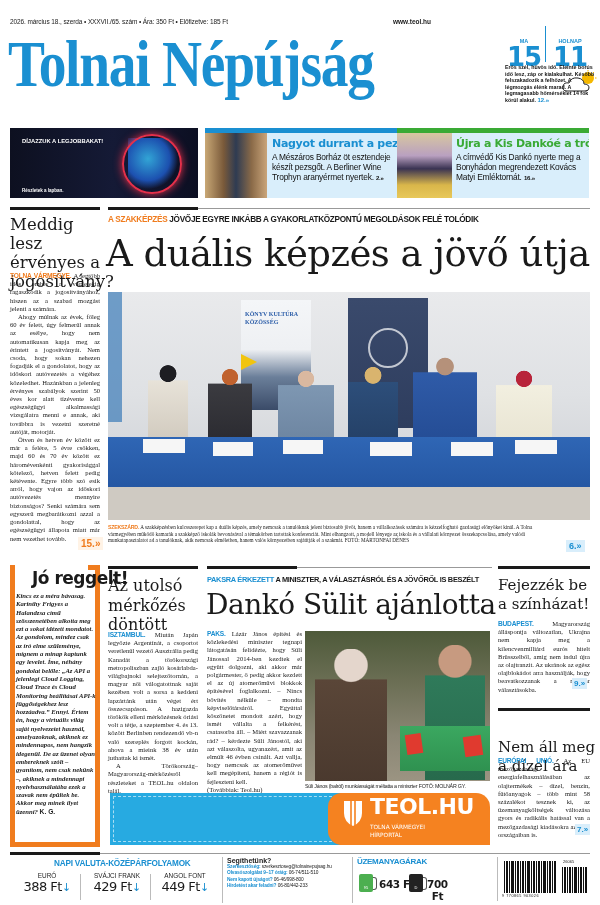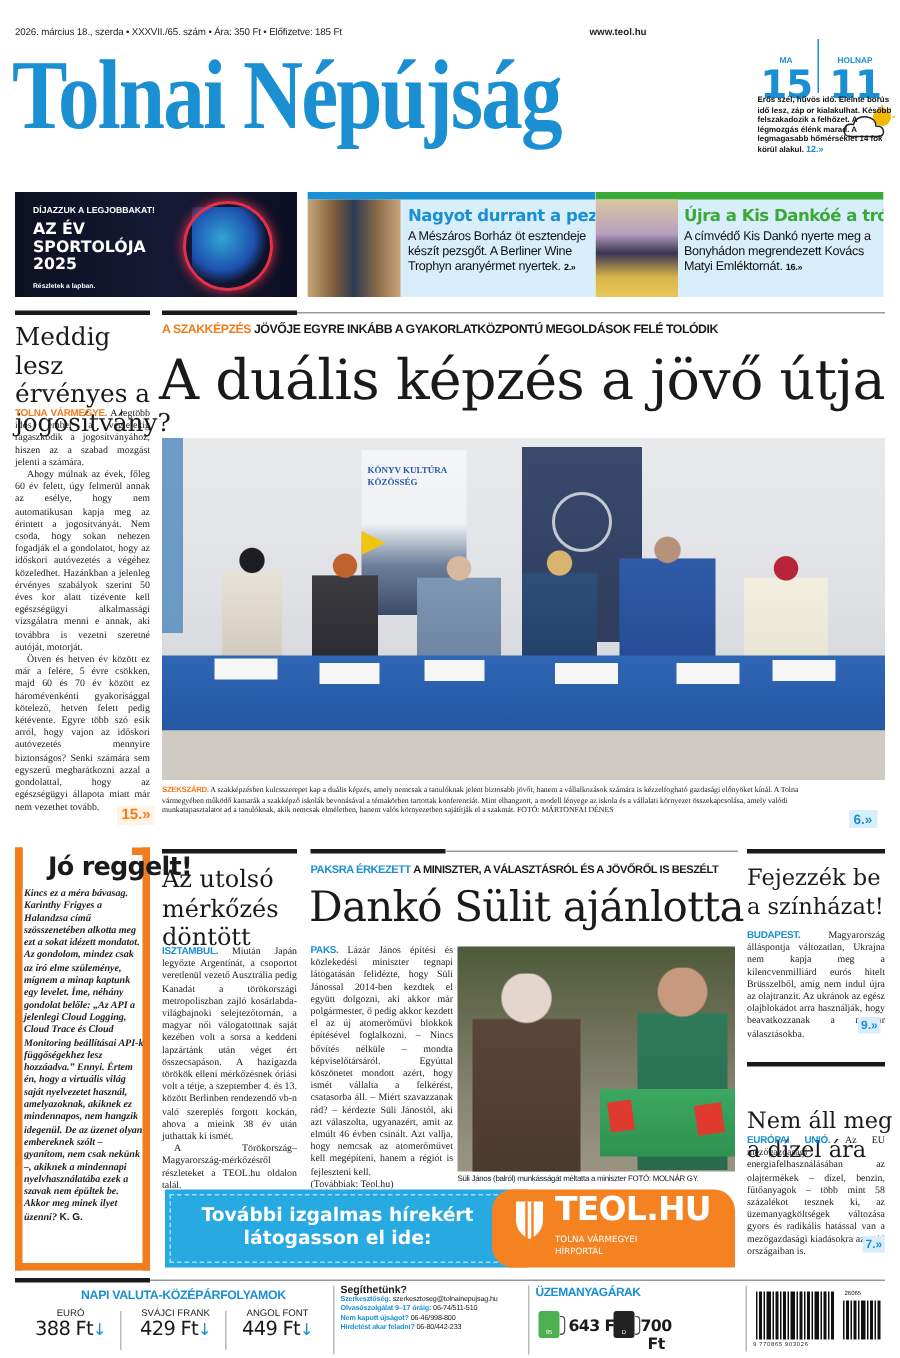--- a/index.html
+++ b/index.html
@@ -155,21 +155,20 @@
   <div class="abs" id="w-text">
     <span>Erős szél, hűvös idő. Eleinte borús idő lesz, záp or kialakulhat. Később felszakadozik a felhőzet. A légmozgás élénk marad. A legmagasabb hőmérséklet 14 fok körül alakul.</span>
     <span class="blue" style="font-size:6px;">12.»</span>
   </div>
 </div>
 
 <div class="abs" id="promo-sport">
   <div class="fig"></div>
   <div class="ring"></div>
   <div class="abs" id="ps-kicker">DÍJAZZUK A LEGJOBBAKAT!</div>
-  <div class="abs" id="ps-title">AZ ÉV SPORTOLÓJA 2025</div>
   <div class="abs" id="ps-sub">Részletek a lapban.</div>
 </div>
 
 <div class="abs teaser" id="teaser-1">
   <div class="bar" style="background:#1a8fd1;"></div>
   <div class="photo" style="width:62px;background:linear-gradient(90deg,#c9a876 0%,#7a5a3a 30%,#2e3b52 50%,#8a6a48 75%,#caa57a 100%);"></div>
   <div class="t-title" style="left:67px;color:#1a8fd1;">Nagyot durrant a pezsgő</div>
   <div class="t-body" style="left:67px;width:124px;">
     <span>A Mészáros Borház öt esztendeje készít pezsgőt. A Berliner Wine Trophyn aranyérmet nyertek.</span>
     <span class="pgref">2.»</span>
@@ -275,24 +274,20 @@
   </div>
 </div>
 <div class="abs" id="lz-caption">
   <span>Süli János (balról) munkásságát méltatta a miniszter</span>
   <span>FOTÓ: MOLNÁR GY.</span>
 </div>
 
 <div class="abs" id="banner">
   <div id="banner-left">
     <div class="dash"></div>
-    <div id="banner-text">
-      <div>További izgalmas hírekért</div>
-      <div>látogasson el ide:</div>
-    </div>
   </div>
   <div id="banner-right">
     <svg id="teol-shield" viewBox="0 0 22 28">
       <path d="M2 2 H20 V14 Q20 23 11 27 Q2 23 2 14 Z" fill="#fff"></path>
       <path d="M9 2 V27 M13 2 V27" stroke="#f58220" stroke-width="1.6"></path>
     </svg>
     <div id="teol-name">TEOL.HU</div>
     <div id="teol-sub">
       <div>TOLNA VÁRMEGYEI</div>
       <div>HÍRPORTÁL</div>

